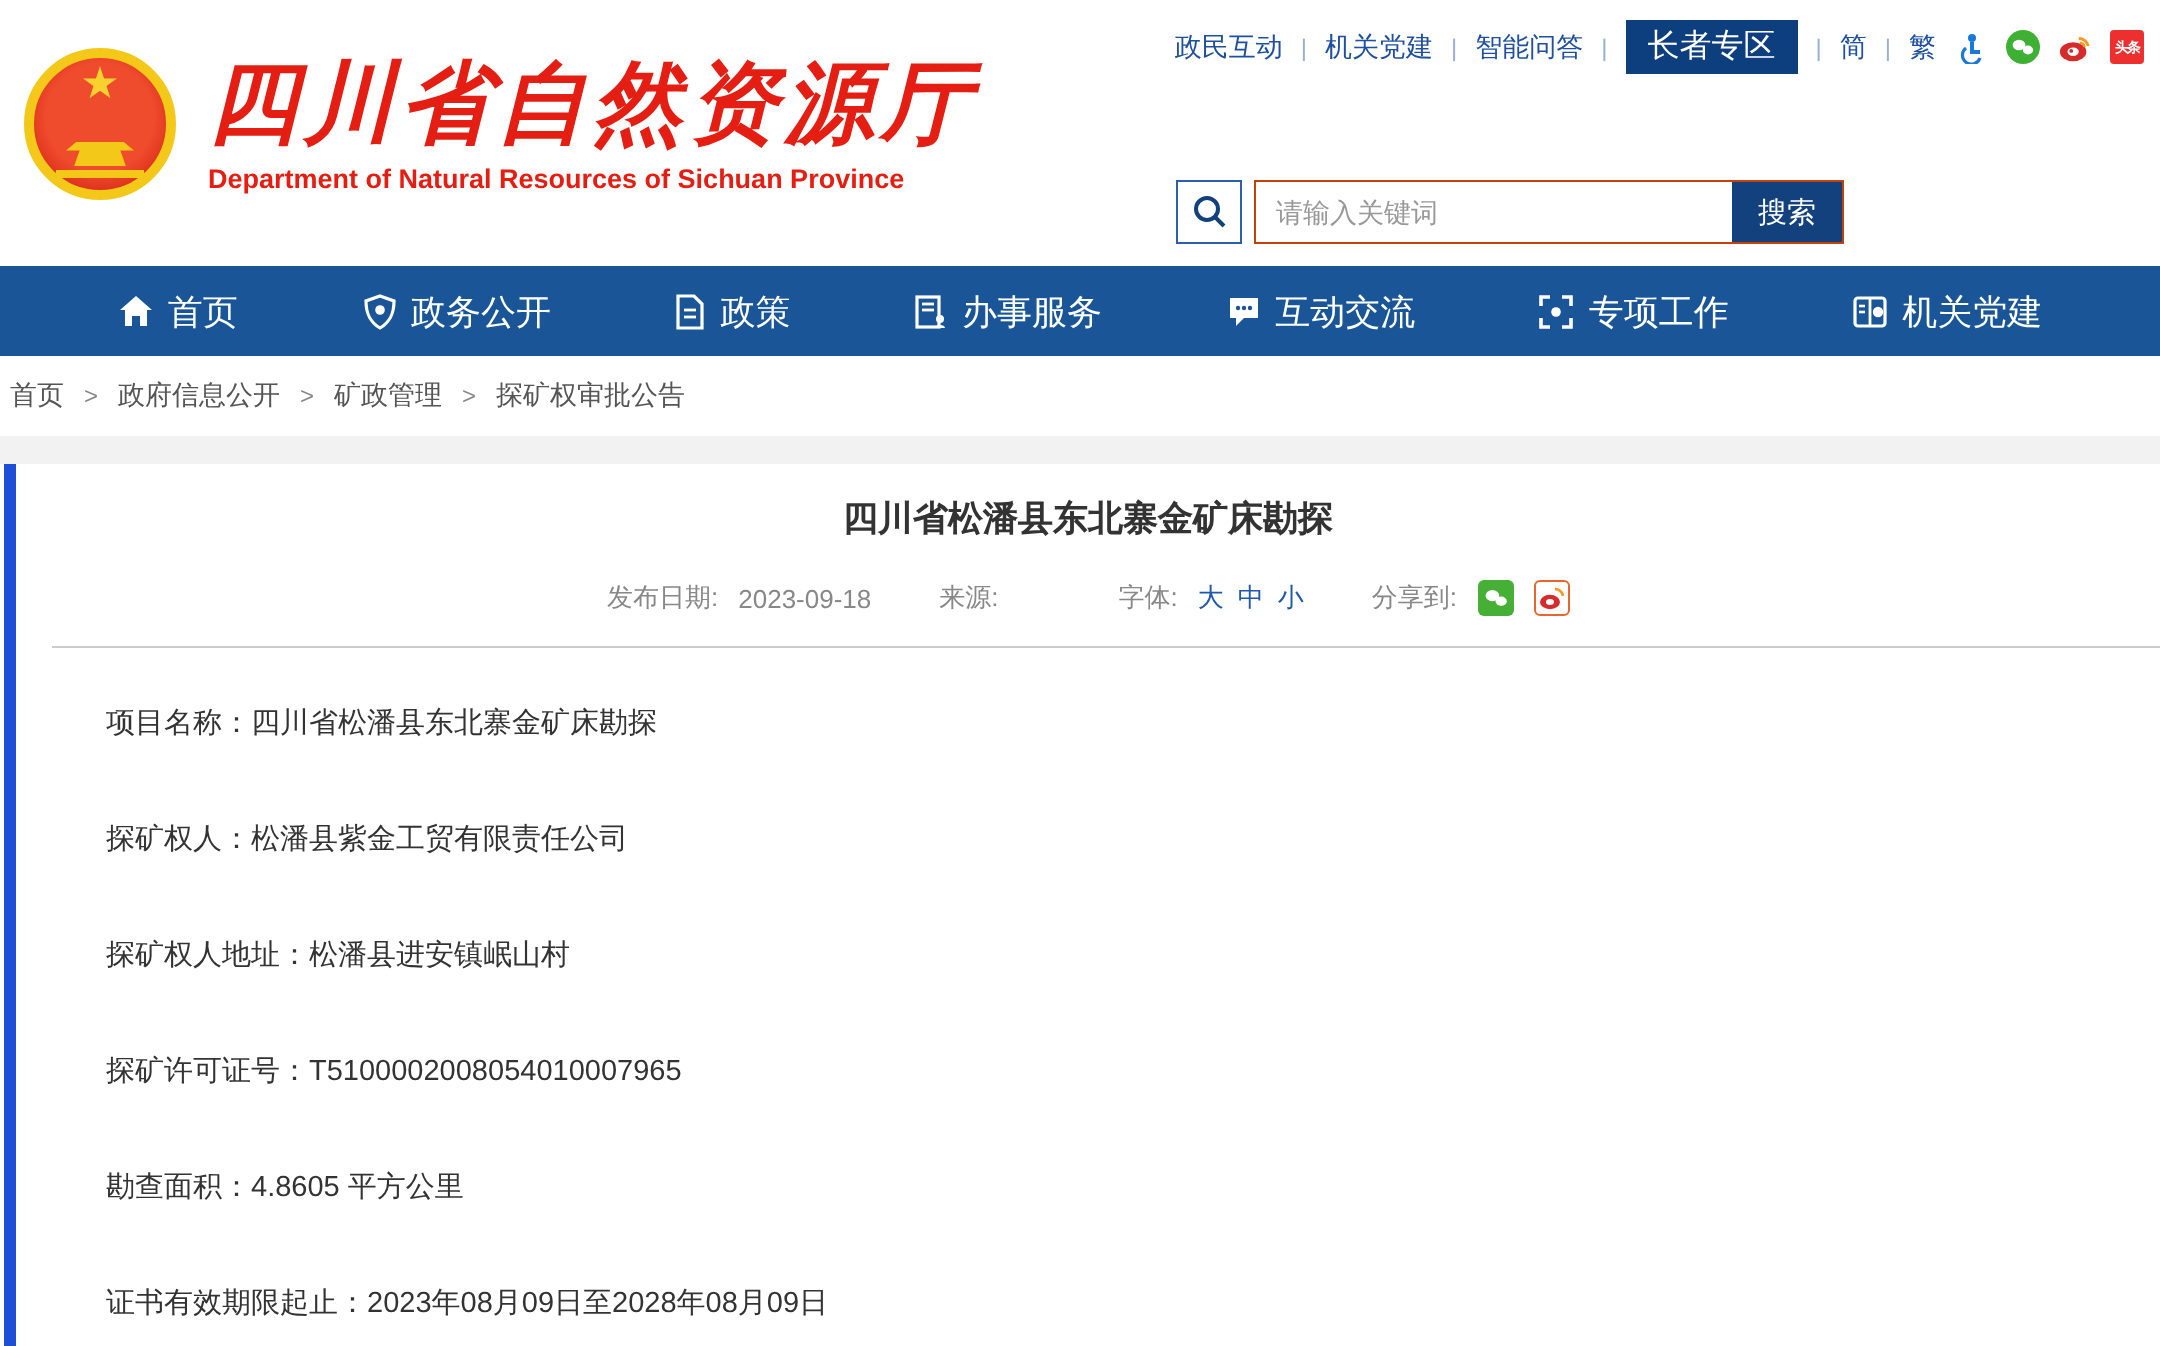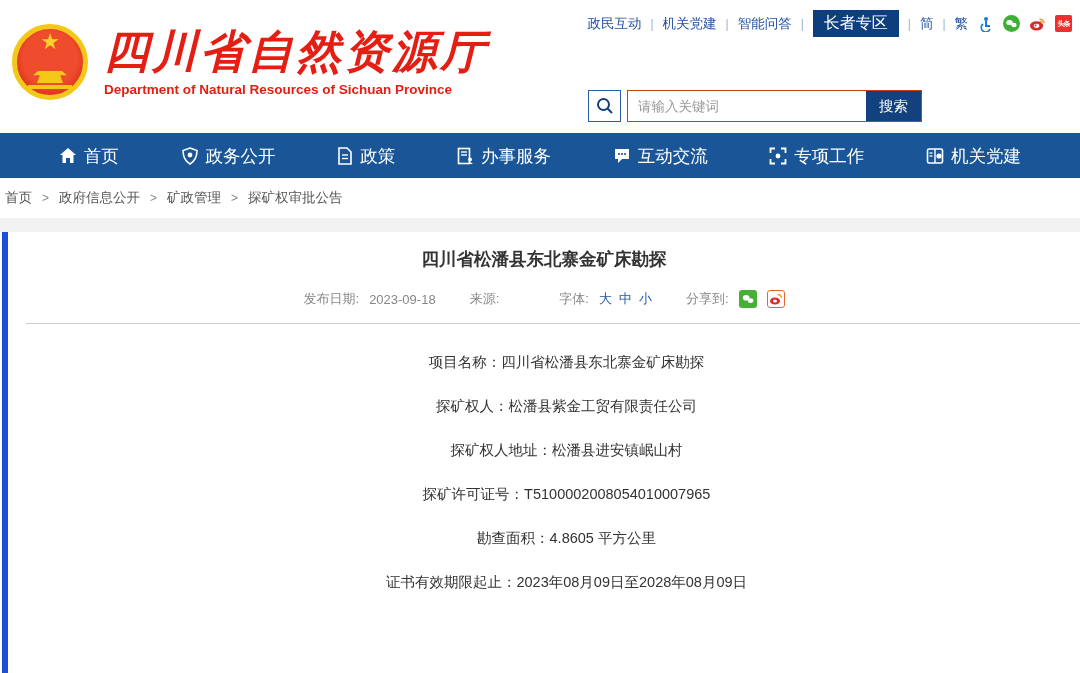--- a/index.html
+++ b/index.html
@@ -60,22 +60,22 @@
   .article-title { text-align:center; margin-top:15px; font-size:17.5px; font-weight:bold; color:#333; }
   .meta { display:flex; justify-content:center; align-items:center; gap:10px; margin-top:19px;
     font-size:13px; color:#888; }
   .meta .blue { color:#2059a8; cursor:pointer; }
   .meta .font-sizes { display:flex; gap:7px; }
   .share-icon { width:18px; height:18px; border-radius:3px; display:inline-flex;
     align-items:center; justify-content:center; cursor:pointer; }
   .share-wechat { background:#45b035; }
   .share-weibo { background:#fff; border:1px solid #e6672e; }
   .divider { margin:15px 0 0 18px; border-top:1px solid #ccc; }
-  .fields { margin-left:45px;text-align:center; }
-  .field { margin-top:24px; font-size:14.5px; color:#333; line-height:20px; }
+  .fields { margin-left:45px; }
+  .field { margin-top:38px; font-size:14.5px; color:#333; line-height:20px; }
   .field:first-child { margin-top:28px; }
 </style>
 </head>
 <body>
 
 <div class="page">
 
   <div class="topbar">
     <a>政民互动</a>
     <span class="sep">|</span>

